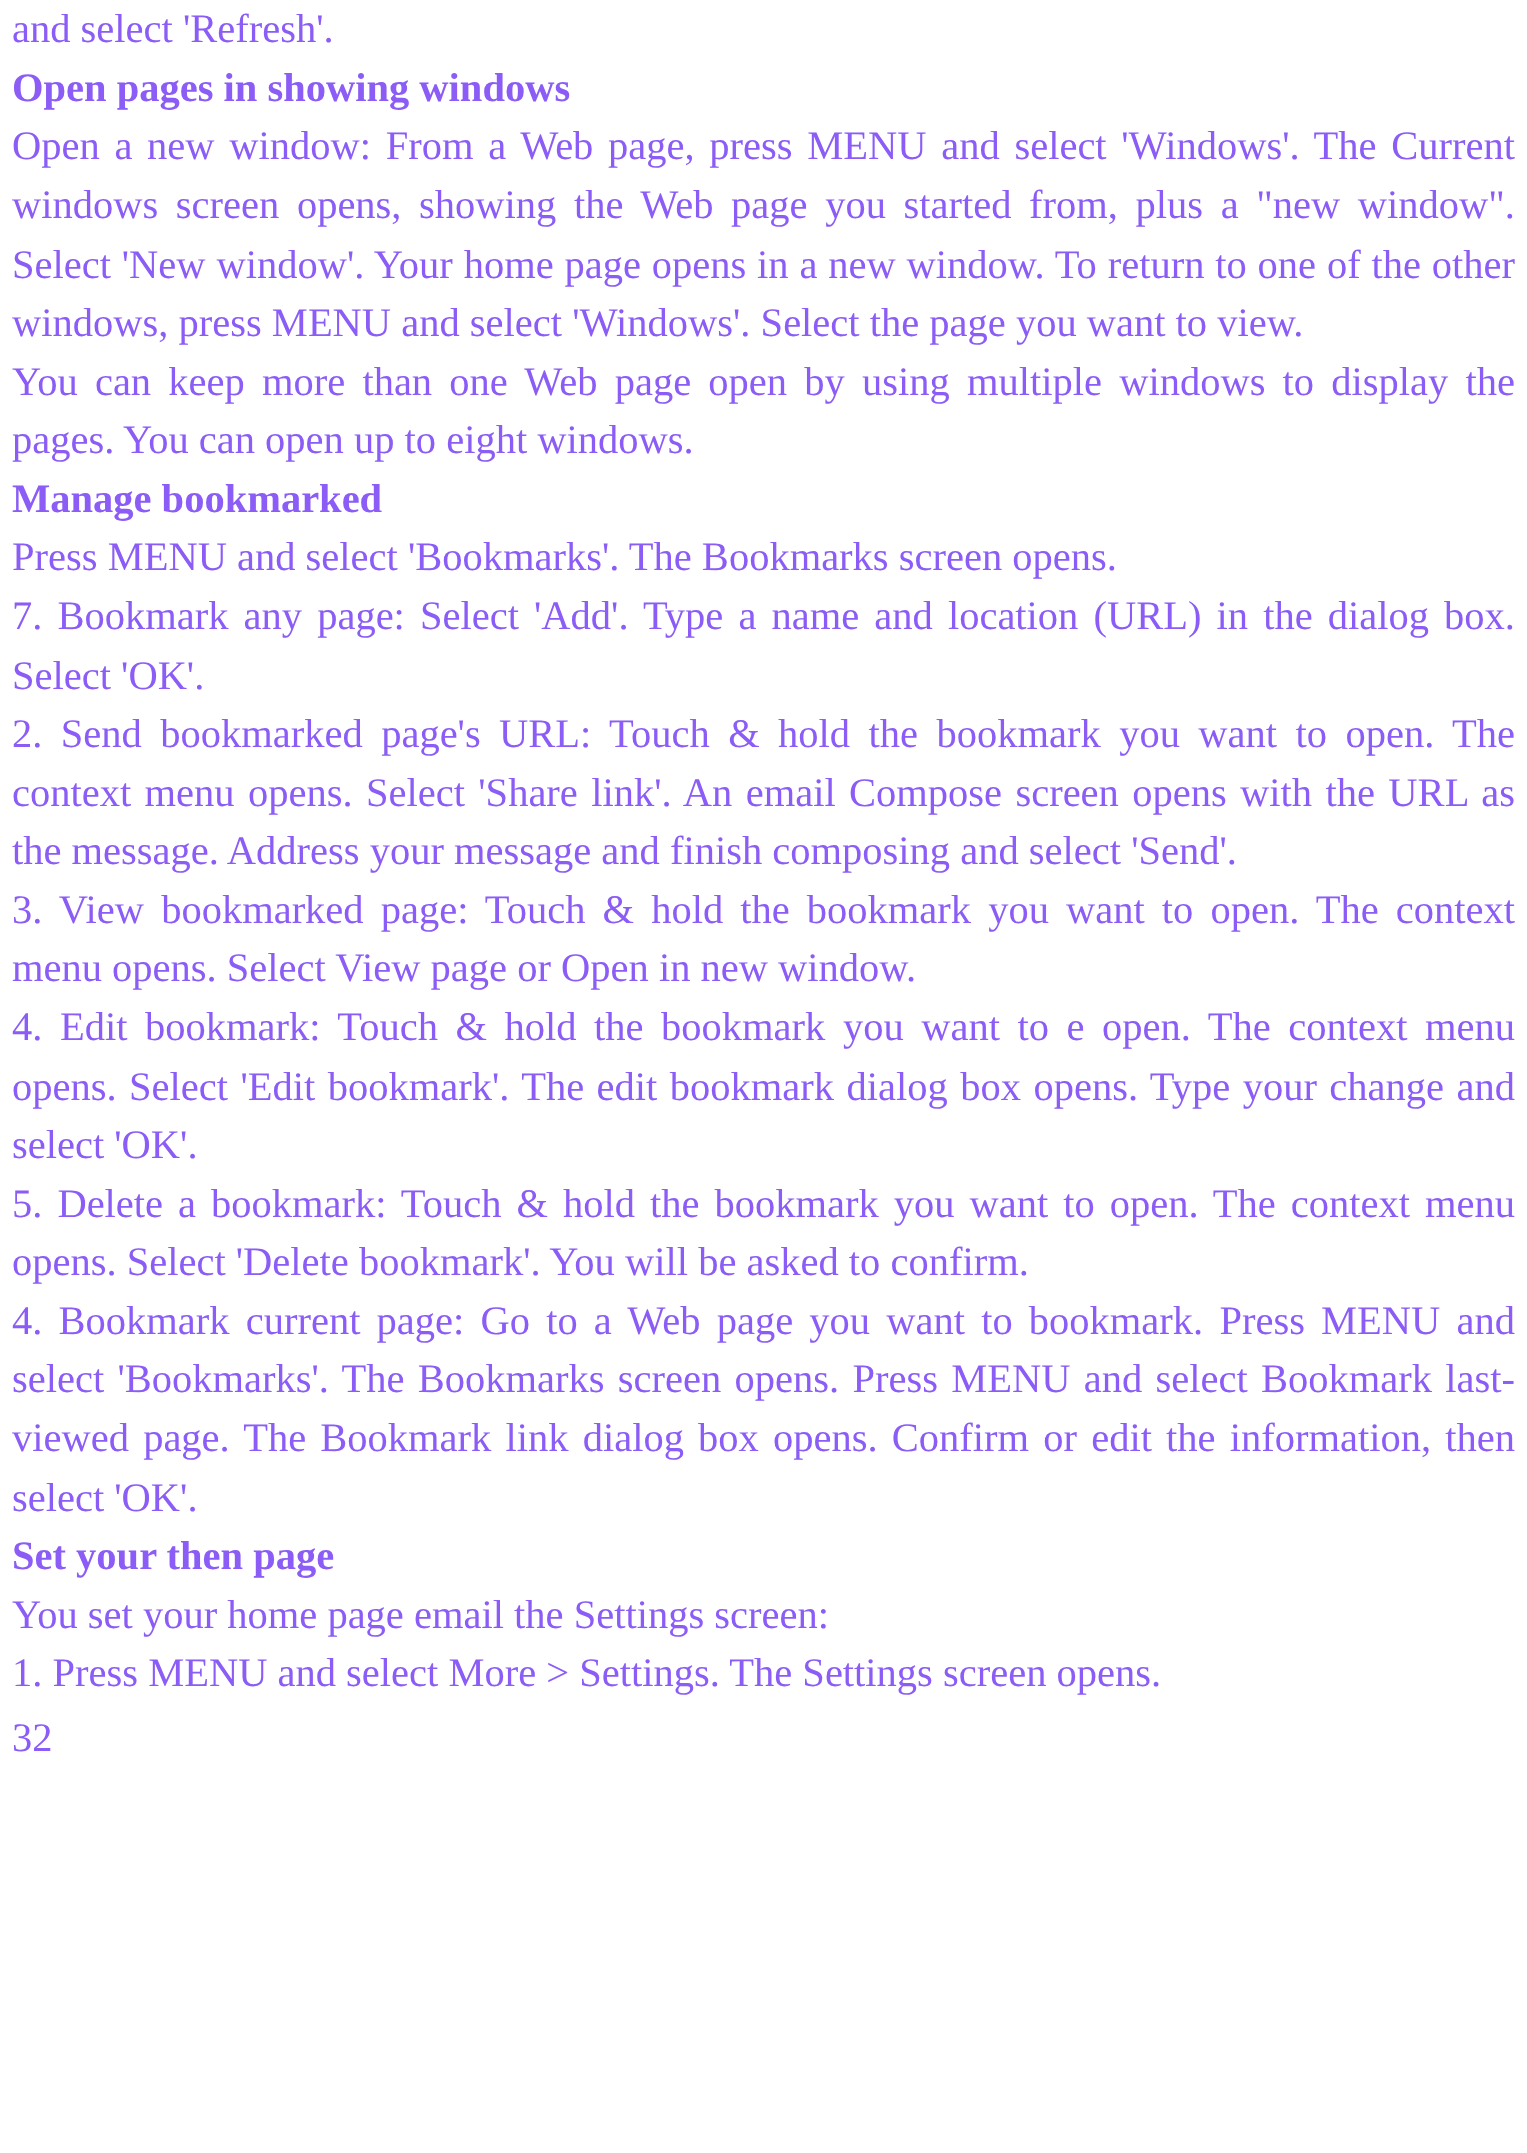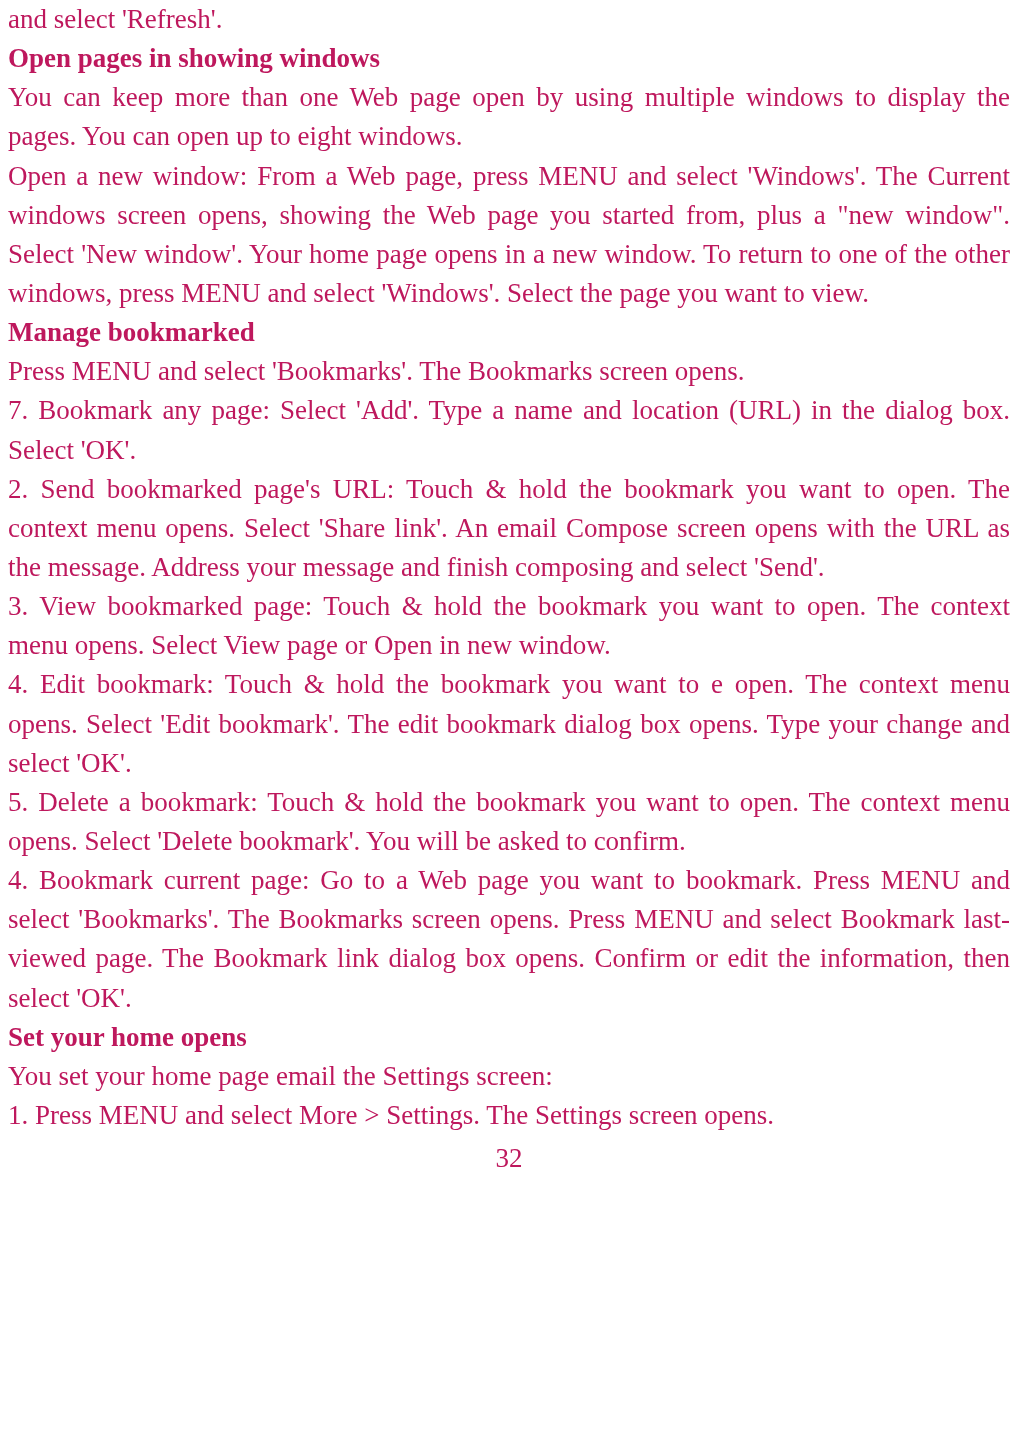--- a/index.html
+++ b/index.html
@@ -8,49 +8,49 @@
       font-family: "Times New Roman", Times, serif;
       background: white;
       width: 1018px;
       height: 1435px;
       box-sizing: border-box;
     }
     .page {
       padding: 0 8px;
       font-size: 27px;
       line-height: 1.45;
-      color: #be185d;
+      color: #8b5cf6;
     }
     .paragraph {
       text-align: justify;
       margin: 0;
     }
     .heading {
       font-weight: bold;
       margin: 0;
     }
     .page-number {
-      text-align: center;
+      text-align: left;
       font-size: 27px;
       margin-top: 4px;
     }
   </style>
 </head>
 <body>
 
 <div class="page">
   <p class="paragraph">and select 'Refresh'.</p>
   <p class="heading">Open pages in showing windows</p>
+  <p class="paragraph">Open a new window: From a Web page, press MENU and select 'Windows'. The Current windows screen opens, showing the Web page you started from, plus a "new window". Select 'New window'. Your home page opens in a new window. To return to one of the other windows, press MENU and select 'Windows'. Select the page you want to view.</p>
   <p class="paragraph">You can keep more than one Web page open by using multiple windows to display the pages. You can open up to eight windows.</p>
-  <p class="paragraph">Open a new window: From a Web page, press MENU and select 'Windows'. The Current windows screen opens, showing the Web page you started from, plus a "new window". Select 'New window'. Your home page opens in a new window. To return to one of the other windows, press MENU and select 'Windows'. Select the page you want to view.</p>
   <p class="heading">Manage bookmarked</p>
   <p class="paragraph">Press MENU and select 'Bookmarks'. The Bookmarks screen opens.</p>
   <p class="paragraph">7. Bookmark any page: Select 'Add'. Type a name and location (URL) in the dialog box. Select 'OK'.</p>
   <p class="paragraph">2. Send bookmarked page's URL: Touch &amp; hold the bookmark you want to open. The context menu opens. Select 'Share link'. An email Compose screen opens with the URL as the message. Address your message and finish composing and select 'Send'.</p>
   <p class="paragraph">3. View bookmarked page: Touch &amp; hold the bookmark you want to open. The context menu opens. Select View page or Open in new window.</p>
   <p class="paragraph">4. Edit bookmark: Touch &amp; hold the bookmark you want to e open. The context menu opens. Select 'Edit bookmark'. The edit bookmark dialog box opens. Type your change and select 'OK'.</p>
   <p class="paragraph">5. Delete a bookmark: Touch &amp; hold the bookmark you want to open. The context menu opens. Select 'Delete bookmark'. You will be asked to confirm.</p>
   <p class="paragraph">4. Bookmark current page: Go to a Web page you want to bookmark. Press MENU and select 'Bookmarks'. The Bookmarks screen opens. Press MENU and select Bookmark last-viewed page. The Bookmark link dialog box opens. Confirm or edit the information, then select 'OK'.</p>
-  <p class="heading">Set your home opens</p>
+  <p class="heading">Set your then page</p>
   <p class="paragraph">You set your home page email the Settings screen:</p>
   <p class="paragraph">1. Press MENU and select More &gt; Settings. The Settings screen opens.</p>
   <div class="page-number">32</div>
 </div>
 
 </body></html>

